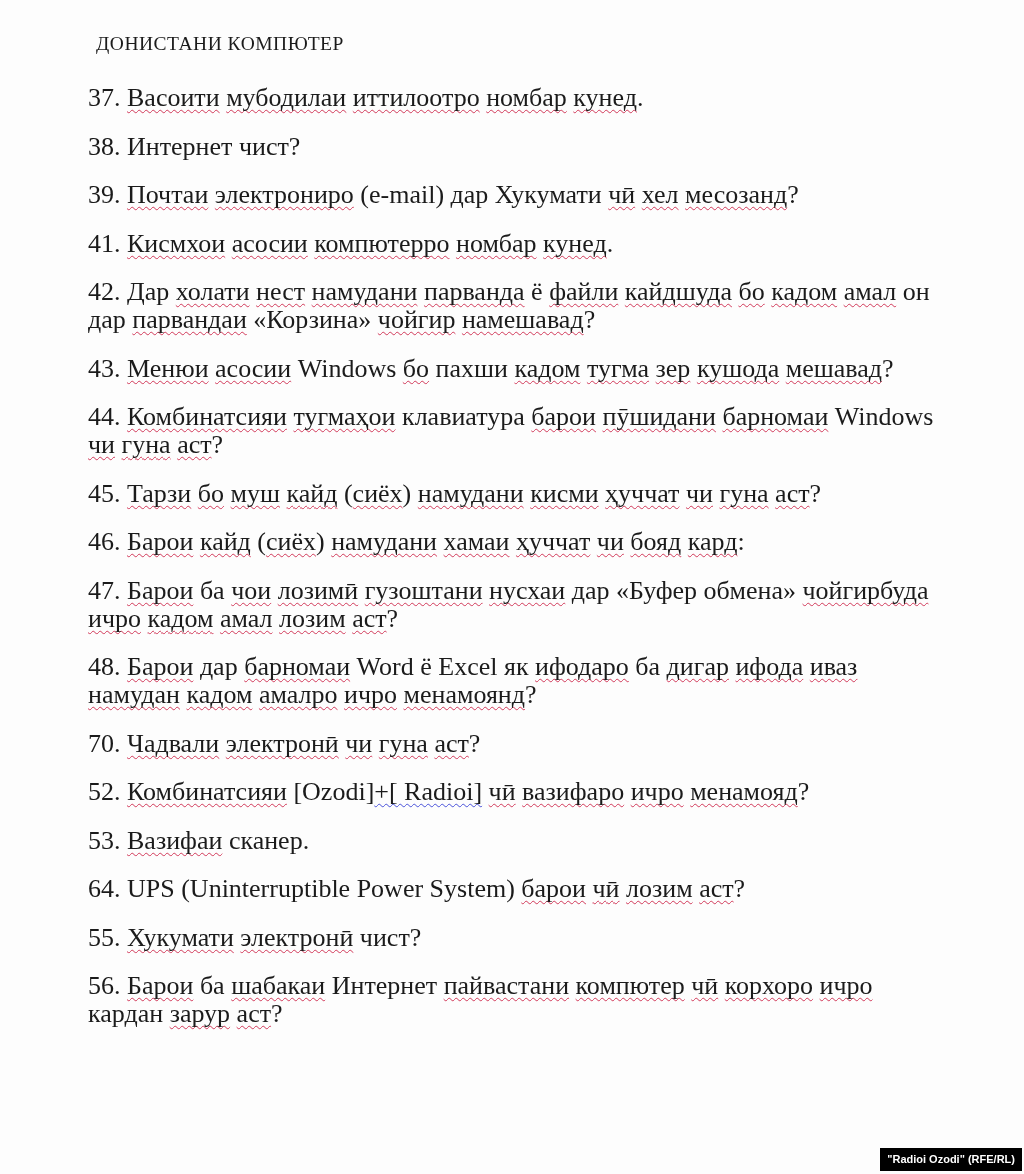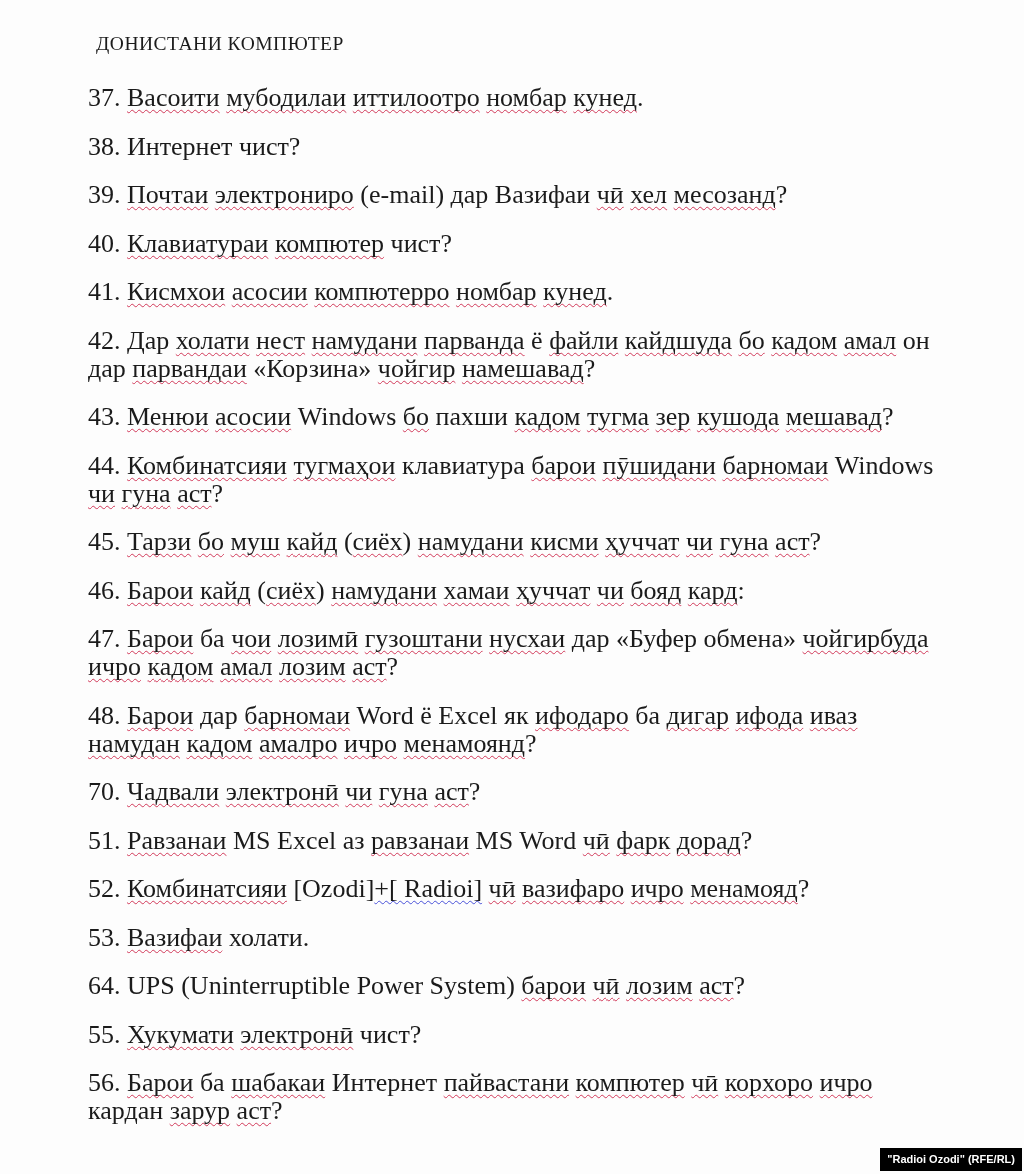--- a/index.html
+++ b/index.html
@@ -61,32 +61,30 @@
   }
 </style>
 </head>
 <body>
 
 <div class="page">
   <h1 class="doc-title">ДОНИСТАНИ КОМПЮТЕР</h1>
   <div>
       <p class="question"><span class="seg">37. </span><span class="seg mark-red">Васоити</span> <span class="seg mark-red">мубодилаи</span> <span class="seg mark-red">иттилоотро</span> <span class="seg mark-red">номбар</span> <span class="seg mark-red">кунед</span><span class="seg">.</span></p>
       <p class="question"><span class="seg">38. </span><span class="seg">Интернет чист?</span></p>
-      <p class="question"><span class="seg">39. </span><span class="seg mark-red">Почтаи</span> <span class="seg mark-red">электрониро</span><span class="seg"> (e-mail) дар Вазифаи </span><span class="seg mark-red">чӣ</span> <span class="seg mark-red">хел</span> <span class="seg mark-red">месозанд</span><span class="seg">?</span></p>
-      <p class="question"><span class="seg">40. </span><span class="seg mark-red">Клавиатураи</span> <span class="seg mark-red">компютер</span><span class="seg"> чист?</span></p>
+      <p class="question"><span class="seg">39. </span><span class="seg mark-red">Почтаи</span> <span class="seg mark-red">электрониро</span><span class="seg"> (e-mail) дар Хукумати </span><span class="seg mark-red">чӣ</span> <span class="seg mark-red">хел</span> <span class="seg mark-red">месозанд</span><span class="seg">?</span></p>
       <p class="question"><span class="seg">41. </span><span class="seg mark-red">Кисмхои</span> <span class="seg mark-red">асосии</span> <span class="seg mark-red">компютерро</span> <span class="seg mark-red">номбар</span> <span class="seg mark-red">кунед</span><span class="seg">.</span></p>
       <p class="question"><span class="seg">42. </span><span class="seg">Дар </span><span class="seg mark-red">холати</span> <span class="seg mark-red">нест</span> <span class="seg mark-red">намудани</span> <span class="seg mark-red">парванда</span><span class="seg"> ё </span><span class="seg mark-red">файли</span> <span class="seg mark-red">кайдшуда</span> <span class="seg mark-red">бо</span> <span class="seg mark-red">кадом</span> <span class="seg mark-red">амал</span><span class="seg"> он дар </span><span class="seg mark-red">парвандаи</span><span class="seg"> «Корзина» </span><span class="seg mark-red">чойгир</span> <span class="seg mark-red">намешавад</span><span class="seg">?</span></p>
       <p class="question"><span class="seg">43. </span><span class="seg mark-red">Менюи</span> <span class="seg mark-red">асосии</span><span class="seg"> Windows </span><span class="seg mark-red">бо</span><span class="seg"> пахши </span><span class="seg mark-red">кадом</span> <span class="seg mark-red">тугма</span> <span class="seg mark-red">зер</span> <span class="seg mark-red">кушода</span> <span class="seg mark-red">мешавад</span><span class="seg">?</span></p>
       <p class="question"><span class="seg">44. </span><span class="seg mark-red">Комбинатсияи</span> <span class="seg mark-red">тугмаҳои</span><span class="seg"> клавиатура </span><span class="seg mark-red">барои</span> <span class="seg mark-red">пӯшидани</span> <span class="seg mark-red">барномаи</span><span class="seg"> Windows </span><span class="seg mark-red">чи</span> <span class="seg mark-red">гуна</span> <span class="seg mark-red">аст</span><span class="seg">?</span></p>
       <p class="question"><span class="seg">45. </span><span class="seg mark-red">Тарзи</span> <span class="seg mark-red">бо</span> <span class="seg mark-red">муш</span> <span class="seg mark-red">кайд</span><span class="seg"> (</span><span class="seg mark-red">сиёх</span><span class="seg">) </span><span class="seg mark-red">намудани</span> <span class="seg mark-red">кисми</span> <span class="seg mark-red">ҳуччат</span> <span class="seg mark-red">чи</span> <span class="seg mark-red">гуна</span> <span class="seg mark-red">аст</span><span class="seg">?</span></p>
       <p class="question"><span class="seg">46. </span><span class="seg mark-red">Барои</span> <span class="seg mark-red">кайд</span><span class="seg"> (</span><span class="seg mark-red">сиёх</span><span class="seg">) </span><span class="seg mark-red">намудани</span> <span class="seg mark-red">хамаи</span> <span class="seg mark-red">ҳуччат</span> <span class="seg mark-red">чи</span> <span class="seg mark-red">бояд</span> <span class="seg mark-red">кард</span><span class="seg">:</span></p>
       <p class="question"><span class="seg">47. </span><span class="seg mark-red">Барои</span><span class="seg"> ба </span><span class="seg mark-red">чои</span> <span class="seg mark-red">лозимӣ</span> <span class="seg mark-red">гузоштани</span> <span class="seg mark-red">нусхаи</span><span class="seg"> дар «Буфер обмена» </span><span class="seg mark-red">чойгирбуда</span> <span class="seg mark-red">ичро</span> <span class="seg mark-red">кадом</span> <span class="seg mark-red">амал</span> <span class="seg mark-red">лозим</span> <span class="seg mark-red">аст</span><span class="seg">?</span></p>
       <p class="question"><span class="seg">48. </span><span class="seg mark-red">Барои</span><span class="seg"> дар </span><span class="seg mark-red">барномаи</span><span class="seg"> Word ё Excel як </span><span class="seg mark-red">ифодаро</span><span class="seg"> ба </span><span class="seg mark-red">дигар</span> <span class="seg mark-red">ифода</span> <span class="seg mark-red">иваз</span> <span class="seg mark-red">намудан</span> <span class="seg mark-red">кадом</span> <span class="seg mark-red">амалро</span> <span class="seg mark-red">ичро</span> <span class="seg mark-red">менамоянд</span><span class="seg">?</span></p>
       <p class="question"><span class="seg">70. </span><span class="seg mark-red">Чадвали</span> <span class="seg mark-red">электронӣ</span> <span class="seg mark-red">чи</span> <span class="seg mark-red">гуна</span> <span class="seg mark-red">аст</span><span class="seg">?</span></p>
-      <p class="question"><span class="seg">51. </span><span class="seg mark-red">Равзанаи</span><span class="seg"> MS Excel аз </span><span class="seg mark-red">равзанаи</span><span class="seg"> MS Word </span><span class="seg mark-red">чӣ</span> <span class="seg mark-red">фарк</span> <span class="seg mark-red">дорад</span><span class="seg">?</span></p>
       <p class="question"><span class="seg">52. </span><span class="seg mark-red">Комбинатсияи</span><span class="seg"> [Ozodi]</span><span class="seg mark-blue">+[ Radioi]</span><span class="seg"> </span><span class="seg mark-red">чӣ</span> <span class="seg mark-red">вазифаро</span> <span class="seg mark-red">ичро</span> <span class="seg mark-red">менамояд</span><span class="seg">?</span></p>
-      <p class="question"><span class="seg">53. </span><span class="seg mark-red">Вазифаи</span><span class="seg"> холати.</span></p>
+      <p class="question"><span class="seg">53. </span><span class="seg mark-red">Вазифаи</span><span class="seg"> сканер.</span></p>
       <p class="question"><span class="seg">64. </span><span class="seg">UPS (Uninterruptible Power System) </span><span class="seg mark-red">барои</span> <span class="seg mark-red">чӣ</span> <span class="seg mark-red">лозим</span> <span class="seg mark-red">аст</span><span class="seg">?</span></p>
       <p class="question"><span class="seg">55. </span><span class="seg mark-red">Хукумати</span> <span class="seg mark-red">электронӣ</span><span class="seg"> чист?</span></p>
       <p class="question"><span class="seg">56. </span><span class="seg mark-red">Барои</span><span class="seg"> ба </span><span class="seg mark-red">шабакаи</span><span class="seg"> Интернет </span><span class="seg mark-red">пайвастани</span> <span class="seg mark-red">компютер</span> <span class="seg mark-red">чӣ</span> <span class="seg mark-red">корхоро</span> <span class="seg mark-red">ичро</span><span class="seg"> кардан </span><span class="seg mark-red">зарур</span> <span class="seg mark-red">аст</span><span class="seg">?</span></p>
     </div>
   <div class="watermark">"Radioi Ozodi" (RFE/RL)</div>
 </div>
 
 </body></html>

